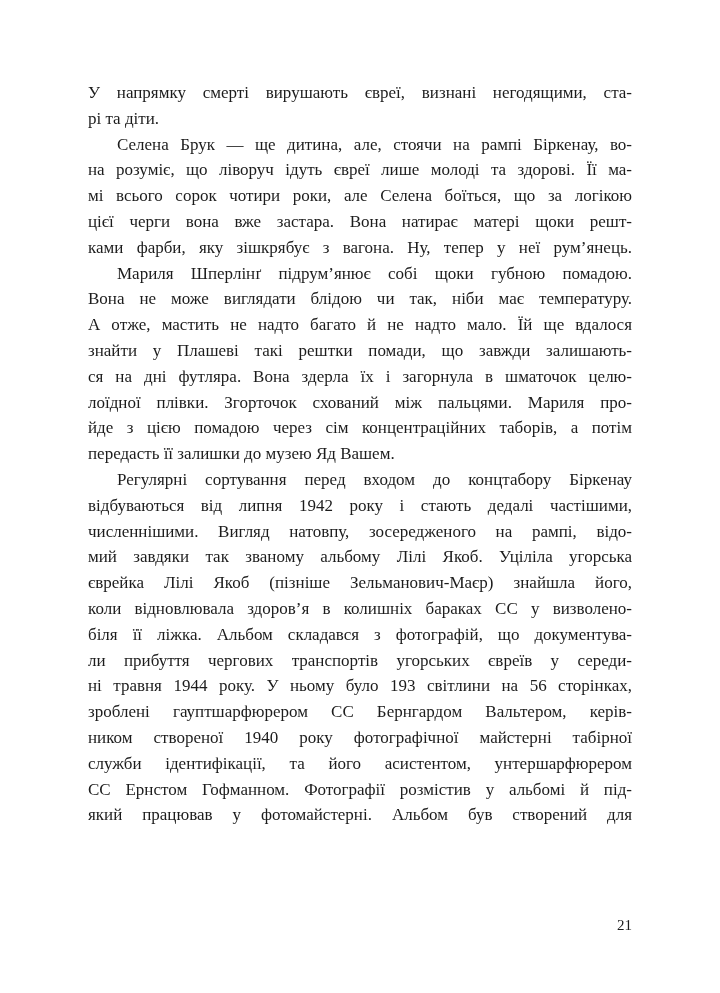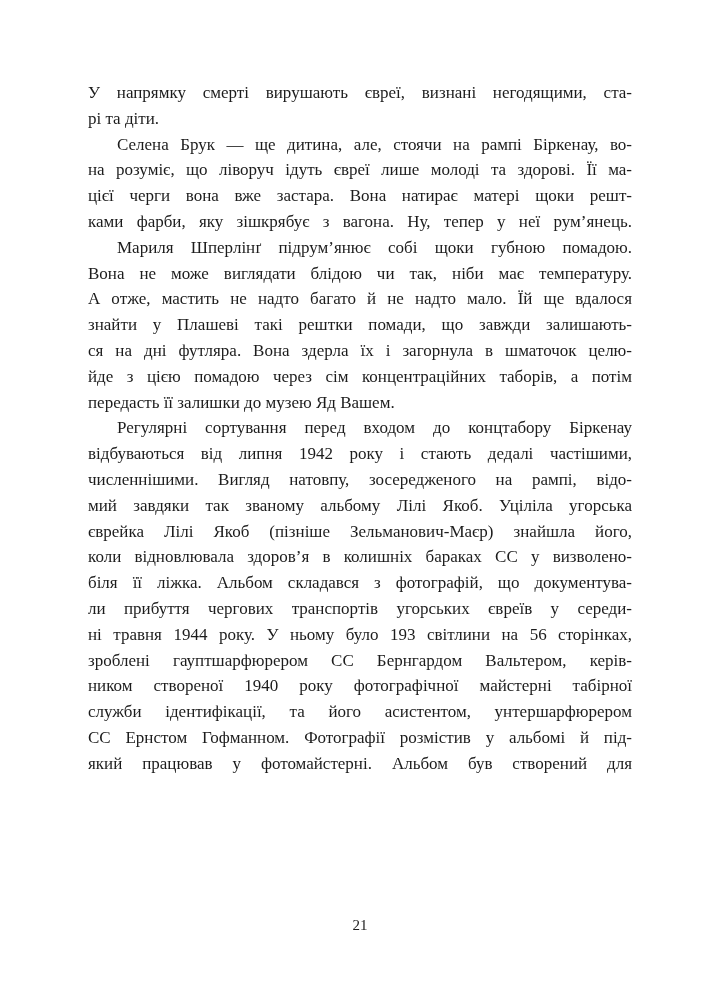--- a/index.html
+++ b/index.html
@@ -43,48 +43,50 @@
     padding-left: 29px;
   }
   .line.para-end {
     text-align-last: left;
   }
   .page-number {
     position: absolute;
     left: 88px;
     top: 915px;
     width: 544px;
-    text-align: center;
+    text-align: right;
     font-size: 15px;
     line-height: 20px;
     color: #1c1c1c;
   }
 </style>
 </head>
 <body>
 
 <div class="page" style="background: rgb(255, 255, 255);">
   <div class="text-block" style="color: rgb(28, 28, 28);">
 
   <div class="paragraph">
         <div class="line">У напрямку смерті вирушають євреї, визнані негодящими, ста-</div>
         <div class="line para-end">рі та діти.</div>
       </div>
       <div class="paragraph">
         <div class="line indent">Селена Брук — ще дитина, але, стоячи на рампі Біркенау, во-</div>
         <div class="line">на розуміє, що ліворуч ідуть євреї лише молоді та здорові. Її ма-</div>
+        <div class="line">мі всього сорок чотири роки, але Селена боїться, що за логікою</div>
         <div class="line">цієї черги вона вже застара. Вона натирає матері щоки решт-</div>
         <div class="line">ками фарби, яку зішкрябує з вагона. Ну, тепер у неї рум’янець.</div>
       </div>
       <div class="paragraph">
         <div class="line indent">Мариля Шперлінґ підрум’янює собі щоки губною помадою.</div>
         <div class="line">Вона не може виглядати блідою чи так, ніби має температуру.</div>
         <div class="line">А отже, мастить не надто багато й не надто мало. Їй ще вдалося</div>
         <div class="line">знайти у Плашеві такі рештки помади, що завжди залишають-</div>
         <div class="line">ся на дні футляра. Вона здерла їх і загорнула в шматочок целю-</div>
+        <div class="line">лоїдної плівки. Згорточок схований між пальцями. Мариля про-</div>
         <div class="line">йде з цією помадою через сім концентраційних таборів, а потім</div>
         <div class="line para-end">передасть її залишки до музею Яд Вашем.</div>
       </div>
       <div class="paragraph">
         <div class="line indent">Регулярні сортування перед входом до концтабору Біркенау</div>
         <div class="line">відбуваються від липня 1942 року і стають дедалі частішими,</div>
         <div class="line">численнішими. Вигляд натовпу, зосередженого на рампі, відо-</div>
         <div class="line">мий завдяки так званому альбому Лілі Якоб. Уціліла угорська</div>
         <div class="line">єврейка Лілі Якоб (пізніше Зельманович-Маєр) знайшла його,</div>
         <div class="line">коли відновлювала здоров’я в колишніх бараках СС у визволено-</div>

